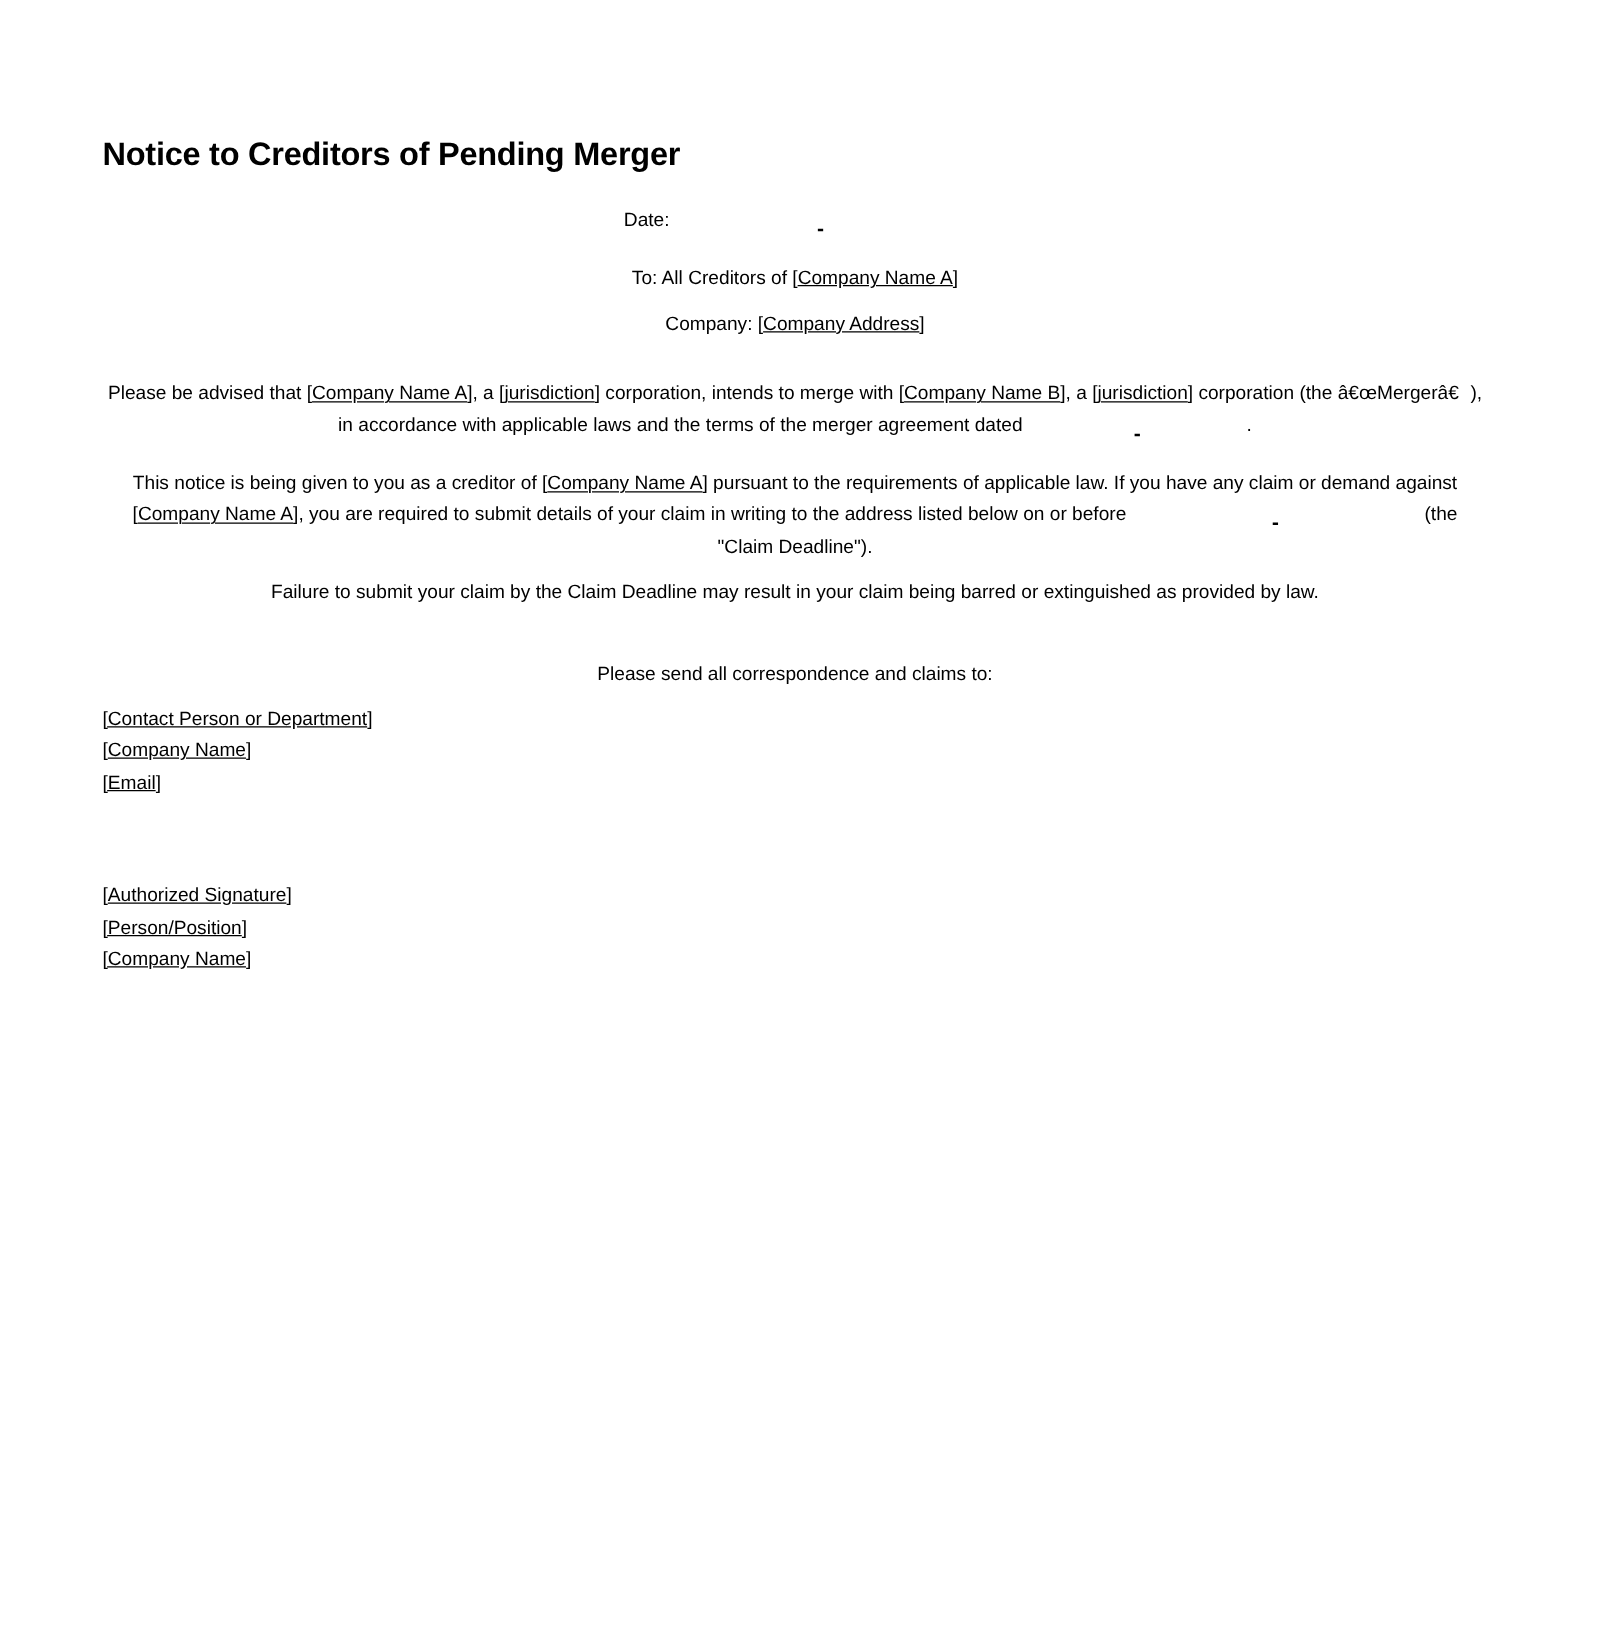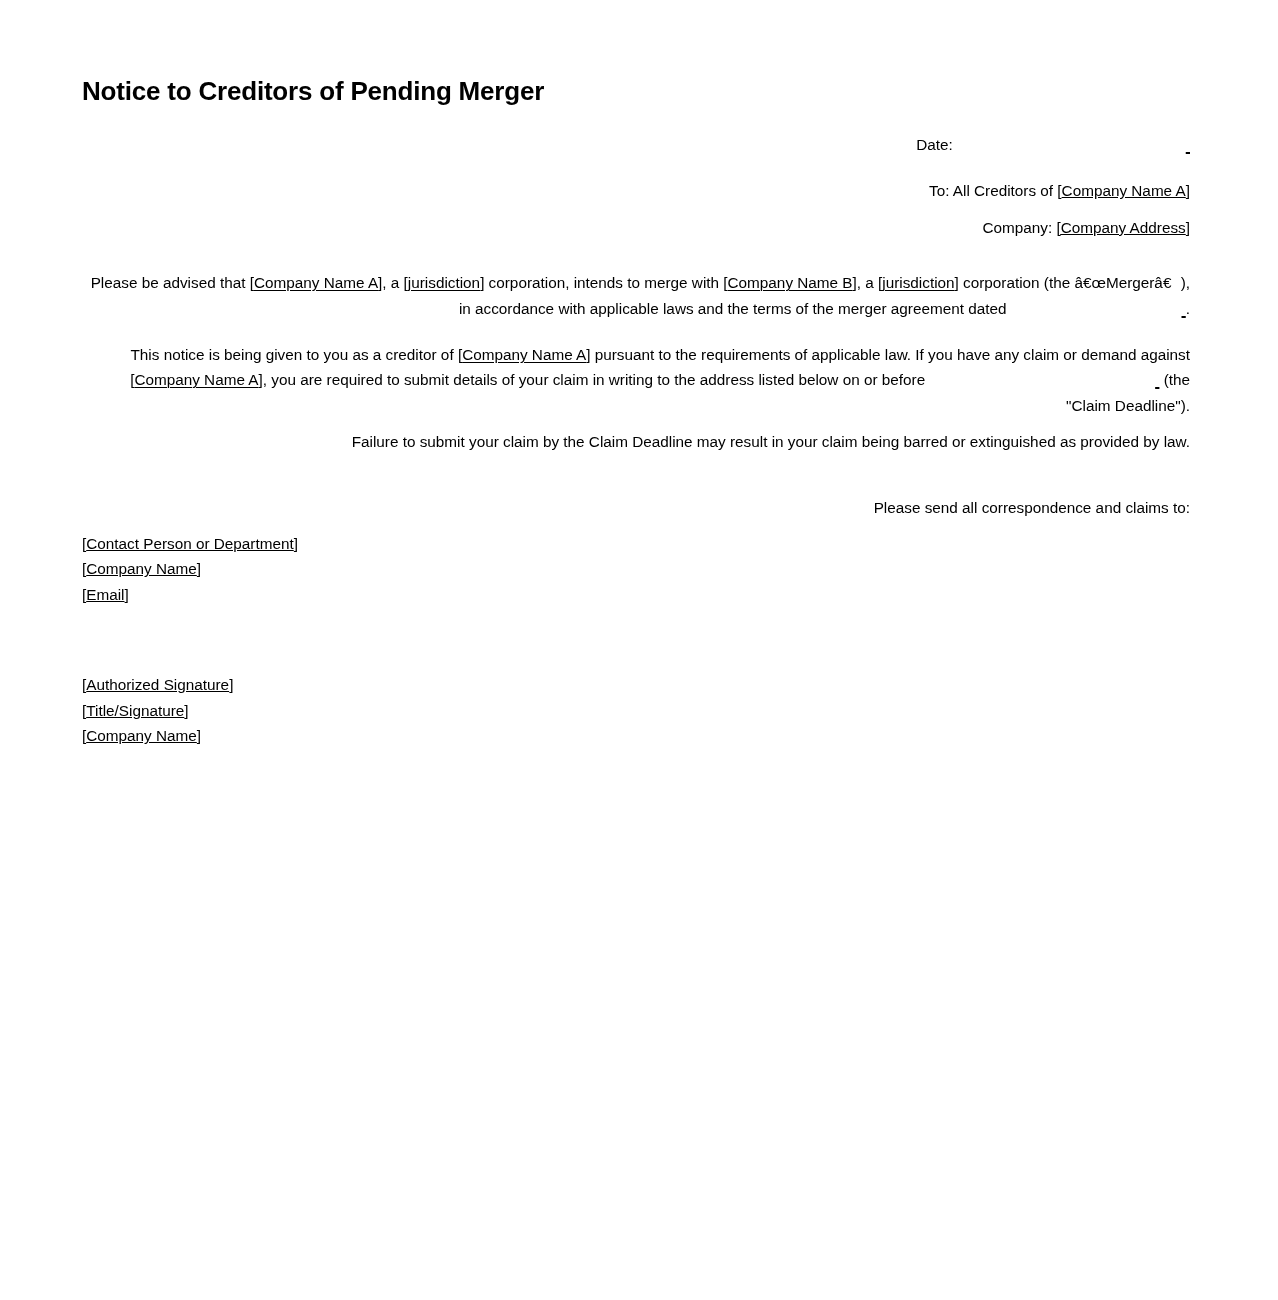--- a/index.html
+++ b/index.html
@@ -27,27 +27,27 @@
     left: 82px;
     top: 0;
     width: 1108px;
   }
   .doc-title {
     font-size: 26px;
     font-weight: bold;
     line-height: 30px;
     letter-spacing: -0.2px;
     margin: 0;
-    padding-top: 76px;
+    padding-top: 108px;
   }
   .para {
     font-size: 15.3px;
     line-height: 25.4px;
     margin: 0;
-    text-align: right;
+    text-align: center;
     white-space: normal;
   }
   .gap-after-title { height: 26px; }
   .gap-sm  { height: 11px; }
   .gap-md  { height: 21px; }
   .gap-lg  { height: 30px; }
   .gap-xl  { height: 40px; }
   .ph u, .u {
     text-decoration: underline;
     text-decoration-thickness: 1px;
@@ -111,18 +111,18 @@
     </div>
 
     <div class="gap-xl"></div>
     <div style="height:14px"></div>
 
 
     <div class="gap-sm"></div>
 
     <div>
       <p class="addr-line"><u><span>[</span><span>Authorized Signature</span></u><span>]</span></p>
-      <p class="addr-line"><u><span>[</span><span>Title/Signature</span></u><span>]</span></p>
+      <p class="addr-line"><u><span>[</span><span>Person/Position</span></u><span>]</span></p>
       <p class="addr-line"><u><span>[</span><span>Company Name</span></u><span>]</span></p>
     </div>
 
   </div>
 </div>
 
 </body></html>

